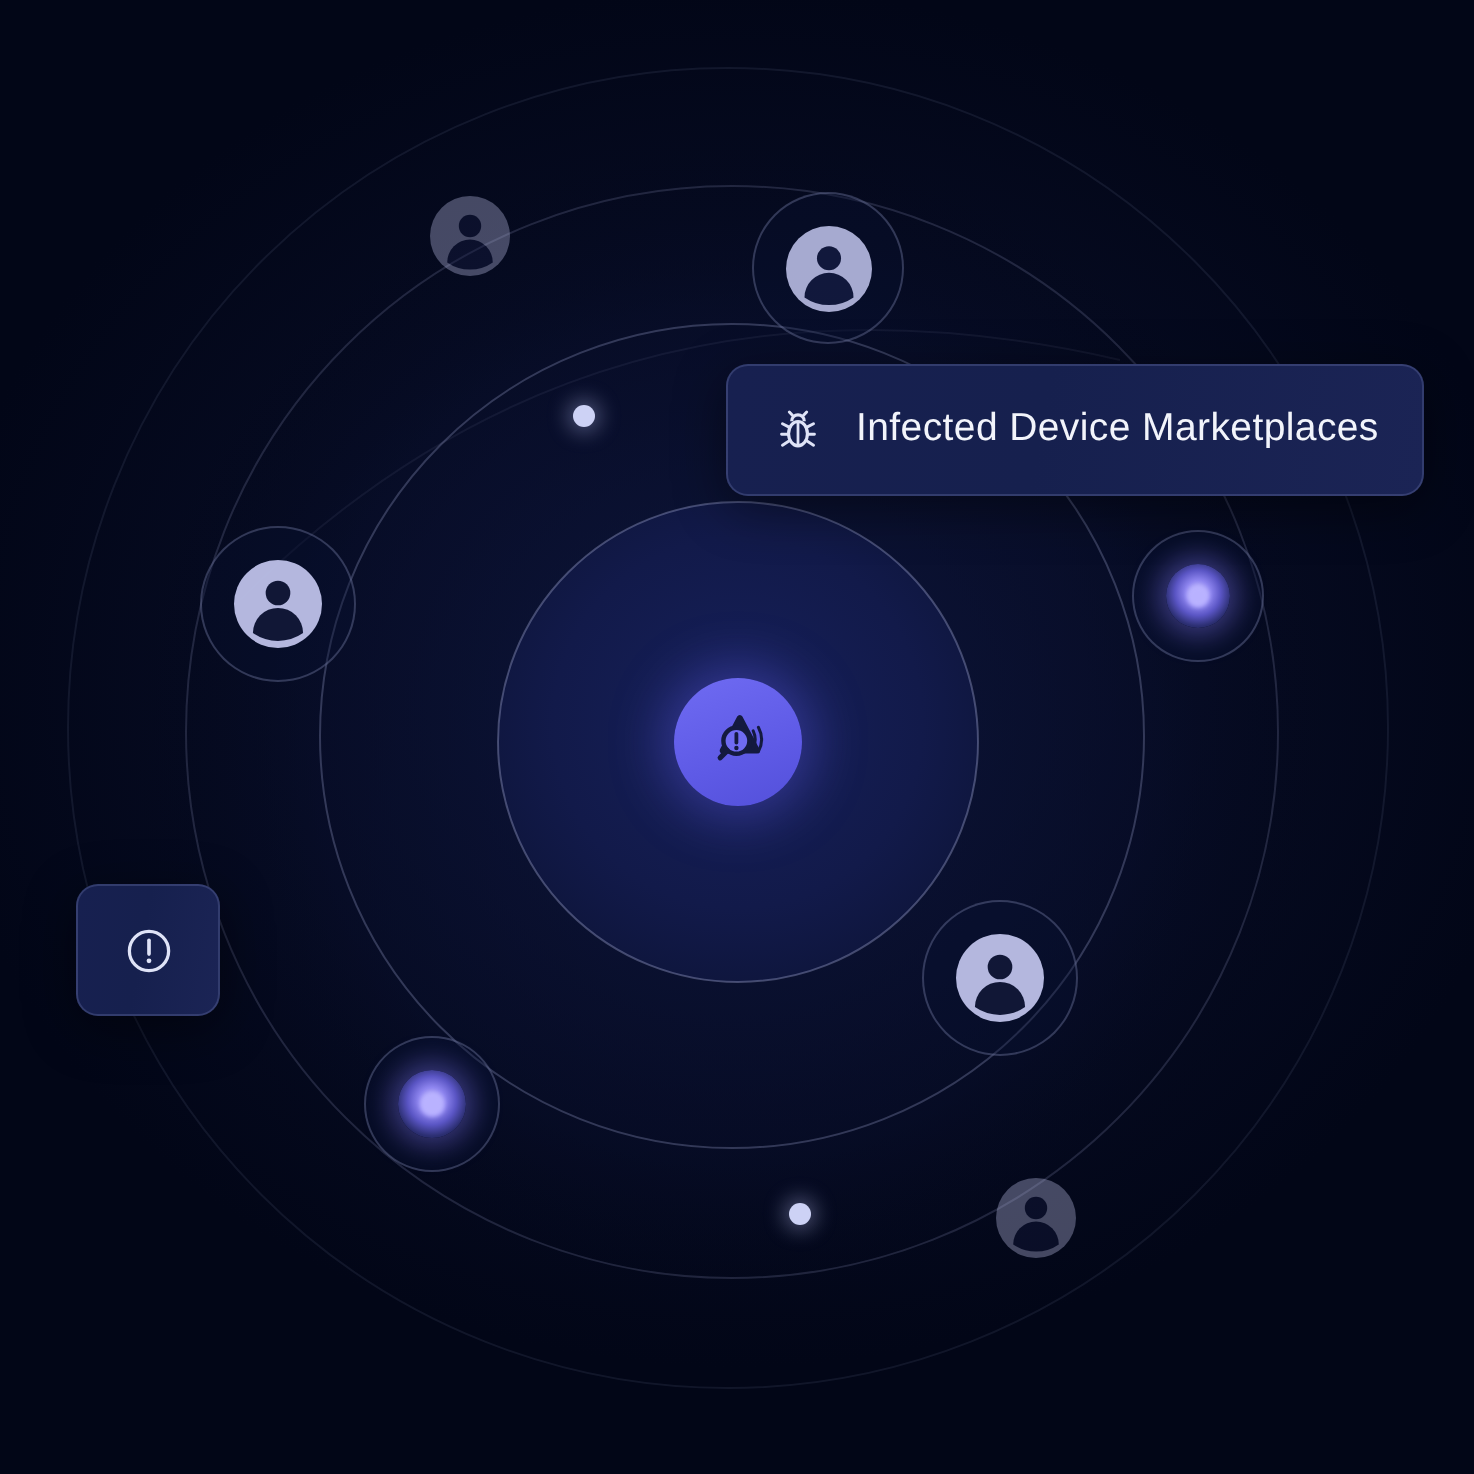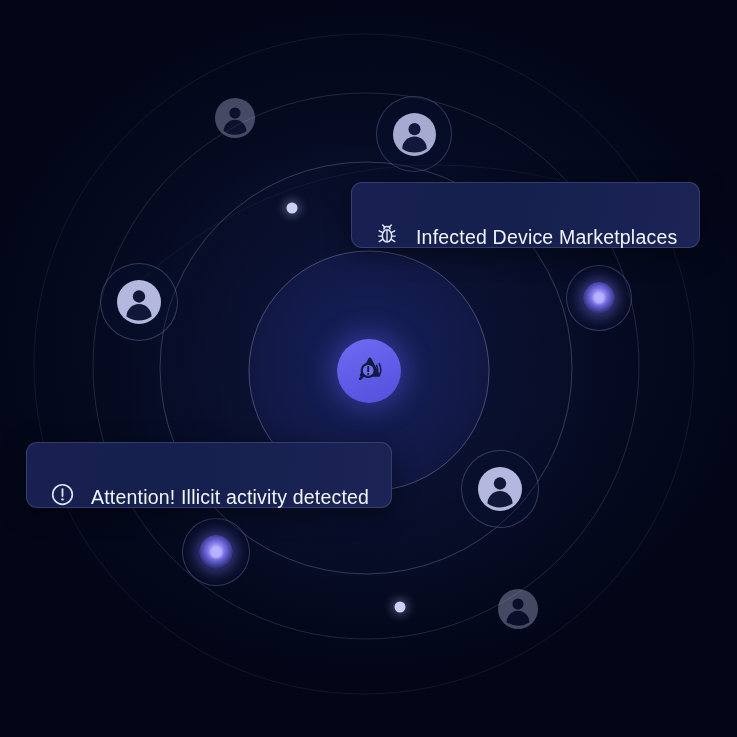--- a/index.html
+++ b/index.html
@@ -92,32 +92,33 @@
     display: flex;
     align-items: center;
     justify-content: center;
     box-shadow: 0 0 26px 6px rgba(97,92,235,0.40);
   }
 
   
   .chip {
     position: absolute;
     display: flex;
-    align-items: flex-end;
+    align-items: center;
     gap: 16px;
     padding: 0 22px;
     height: 64px;
     border-radius: 11px;
     background: linear-gradient(100deg, #172050 0%, #16204e 45%, #1b2455 100%);
     border: 1px solid rgba(150,160,220,0.22);
     box-shadow: 0 6px 26px rgba(0,0,0,0.45);
     color: #f2f4fb;
     font-size: 19.5px;
     letter-spacing: 0.2px;
     white-space: nowrap;
+    margin-left: 12px;
   }
   .chip .chip-icon {
     display: flex;
     align-items: center;
     justify-content: center;
     width: 26px;
     height: 26px;
     flex: none;
   }
   .chip .chip-text { line-height: 1; }
@@ -250,16 +251,15 @@
   </div>
 
   <div class="chip" id="chip-attention">
     <span class="chip-icon">
       <svg viewBox="0 0 26 26" width="25" height="25" aria-hidden="true">
         <circle cx="13" cy="13" r="10.2" fill="none" stroke="#dfe3f7" stroke-width="1.7"></circle>
         <path d="M13 7.4v7.2" stroke="#dfe3f7" stroke-width="1.9" stroke-linecap="round"></path>
         <circle cx="13" cy="18.1" r="1.25" fill="#dfe3f7"></circle>
       </svg>
     </span>
-    <span class="chip-text">Attention! Illicit activity detected</span>
   </div>
 
 </div>
 
 </body></html>

